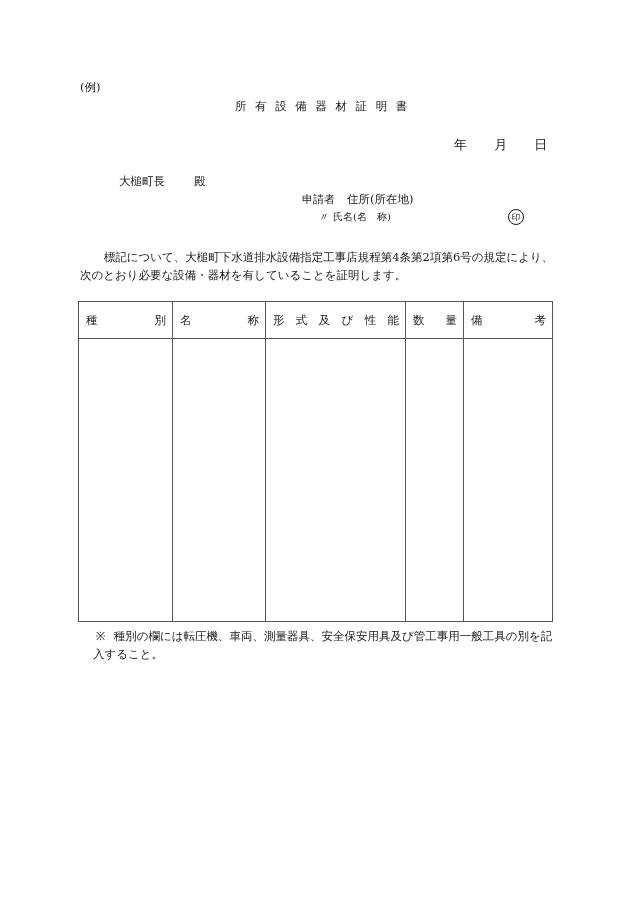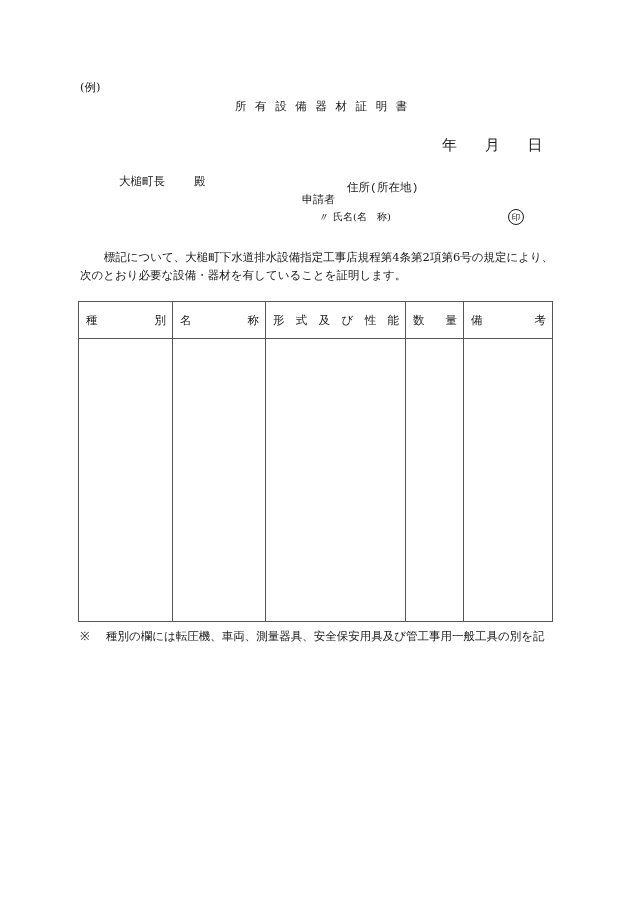--- a/index.html
+++ b/index.html
@@ -13,30 +13,30 @@
       position: relative;
       overflow: hidden;
       font-family: "DejaVu Serif", "Liberation Serif", serif;
       color: #1a1a1a;
       font-size: 11.5px;
     }
     .abs { position: absolute; white-space: nowrap; line-height: 1; }
 
     .example-label { left: 80px; top: 82px; font-size: 11.5px; }
     .doc-title { left: 235px; top: 101px; font-size: 11.5px; letter-spacing: 8.6px; }
-    .date-line { left: 442px; top: 138px; font-size: 15px; text-align: right; }
+    .date-line { left: 454px; top: 138px; font-size: 13px; text-align: right; }
     .date-line span { display: inline-block; }
     .date-line .y { margin-right: 23px; }
     .date-line .m { margin-right: 23px; }
 
     .addressee { left: 103px; top: 176px; font-size: 11.5px; margin-left: 16px; }
     .addressee-honorific { left: 194px; top: 176px; font-size: 11.5px; }
 
     .applicant-label { left: 302px; top: 194px; font-size: 11px; }
-    .address-label { left: 347px; top: 182px; font-size: 11.5px; font-family: Liberation Mono, monospace; }
+    .address-label { left: 347px; top: 194px; font-size: 11.5px; }
     .ditto-mark { left: 317px; top: 212px; font-size: 11.5px; font-style: italic; }
     .name-label { left: 333px; top: 212px; font-size: 10px; }
     .seal-mark {
       left: 508px; top: 209px;
       width: 14px; height: 14px;
       border: 1px solid #1a1a1a;
       border-radius: 50%;
       font-size: 8.5px;
       text-align: center;
       line-height: 14px;
@@ -66,21 +66,21 @@
       vertical-align: middle;
     }
     .hcell {
       display: flex;
       justify-content: space-between;
       padding: 0 6px 0 7px;
     }
     table.equipment-table td { height: auto; }
 
     .footnote { left: 80px; top: 627px; font-size: 11.5px; line-height: 18px; white-space: normal; width: 480px; }
-    .footnote .f1 { display: block; }
+    .footnote .f1 { display: block; text-align: center; }
     .footnote .f2 { display: block; padding-left: 13px; }
     .footnote .mark { display: inline-block; width: 26px; }
   </style>
 </head>
 <body>
 
 <div class="abs example-label">(例)</div>
 
 <div class="abs doc-title">所有設備器材証明書</div>
 
@@ -158,13 +158,14 @@
       <td></td>
       <td></td>
     </tr>
   </tbody>
 </table>
 
 <div class="abs footnote">
   <span class="f1">
     <span class="mark">※</span><span>種別の欄には転圧機、車両、測量器具、安全保安用具及び管工事用一般工具の別を記</span>
   </span>
+  <span class="f2">入すること。</span>
 </div>
 
 </body></html>

